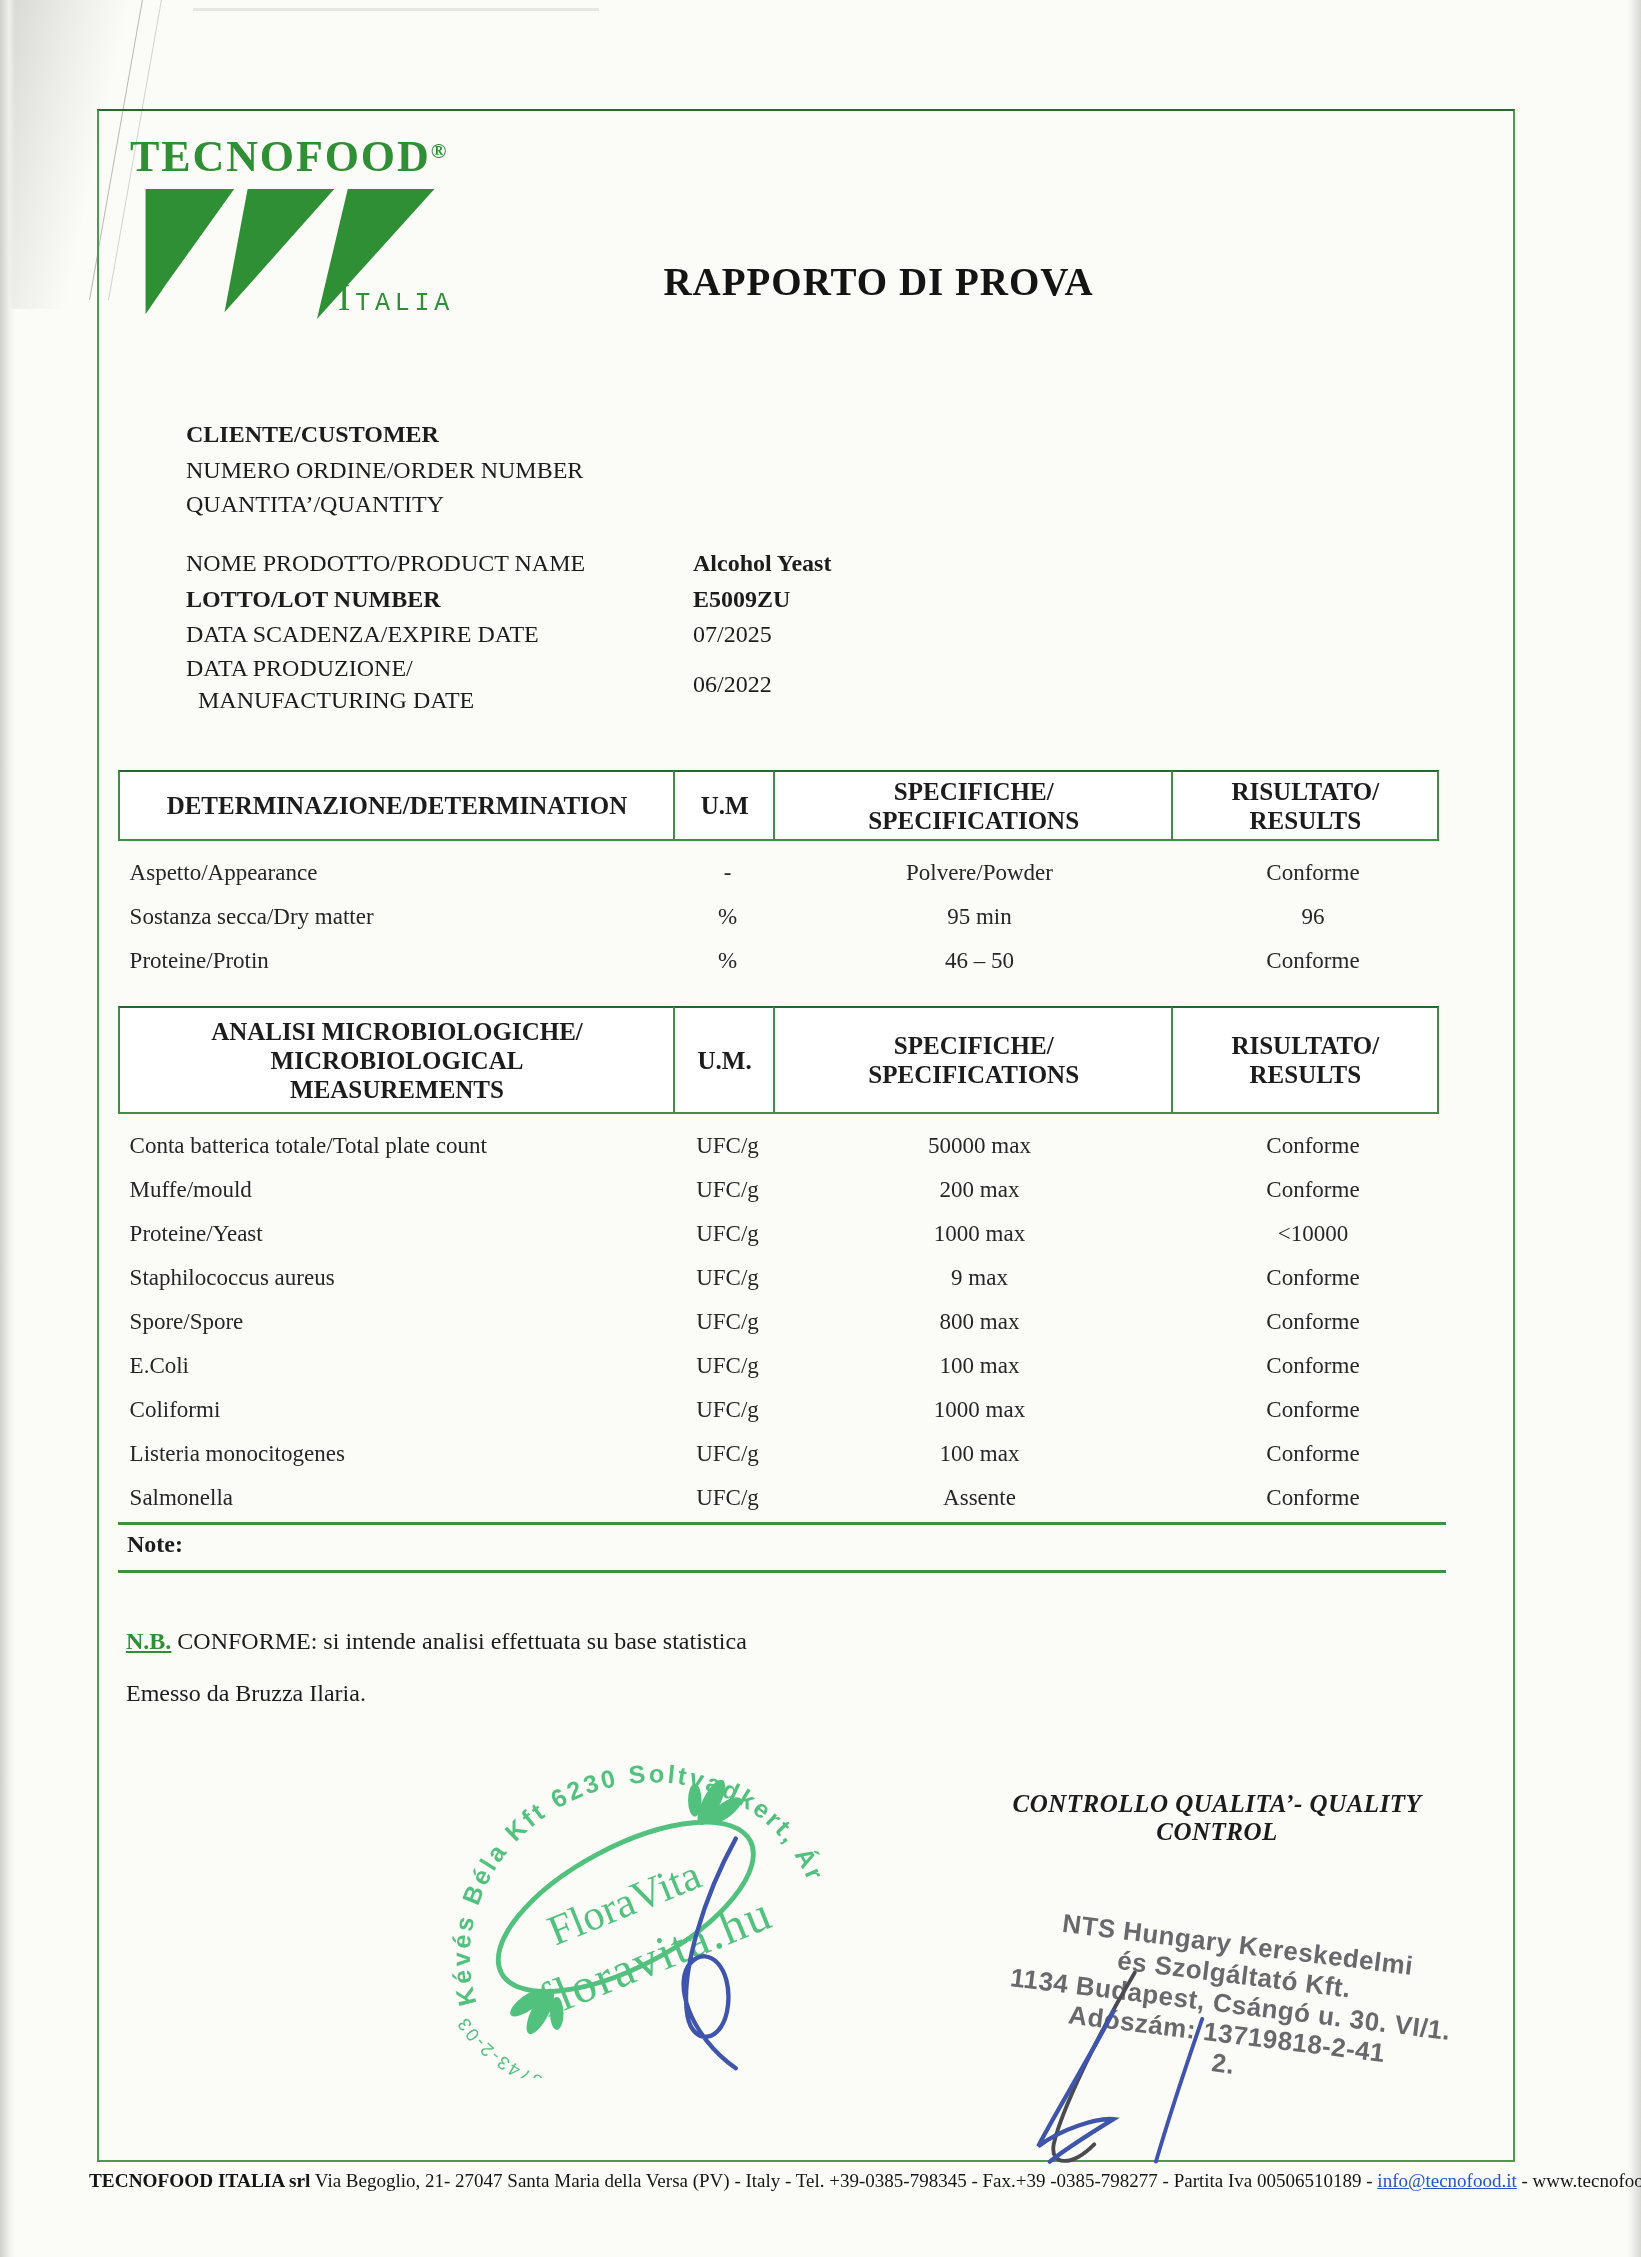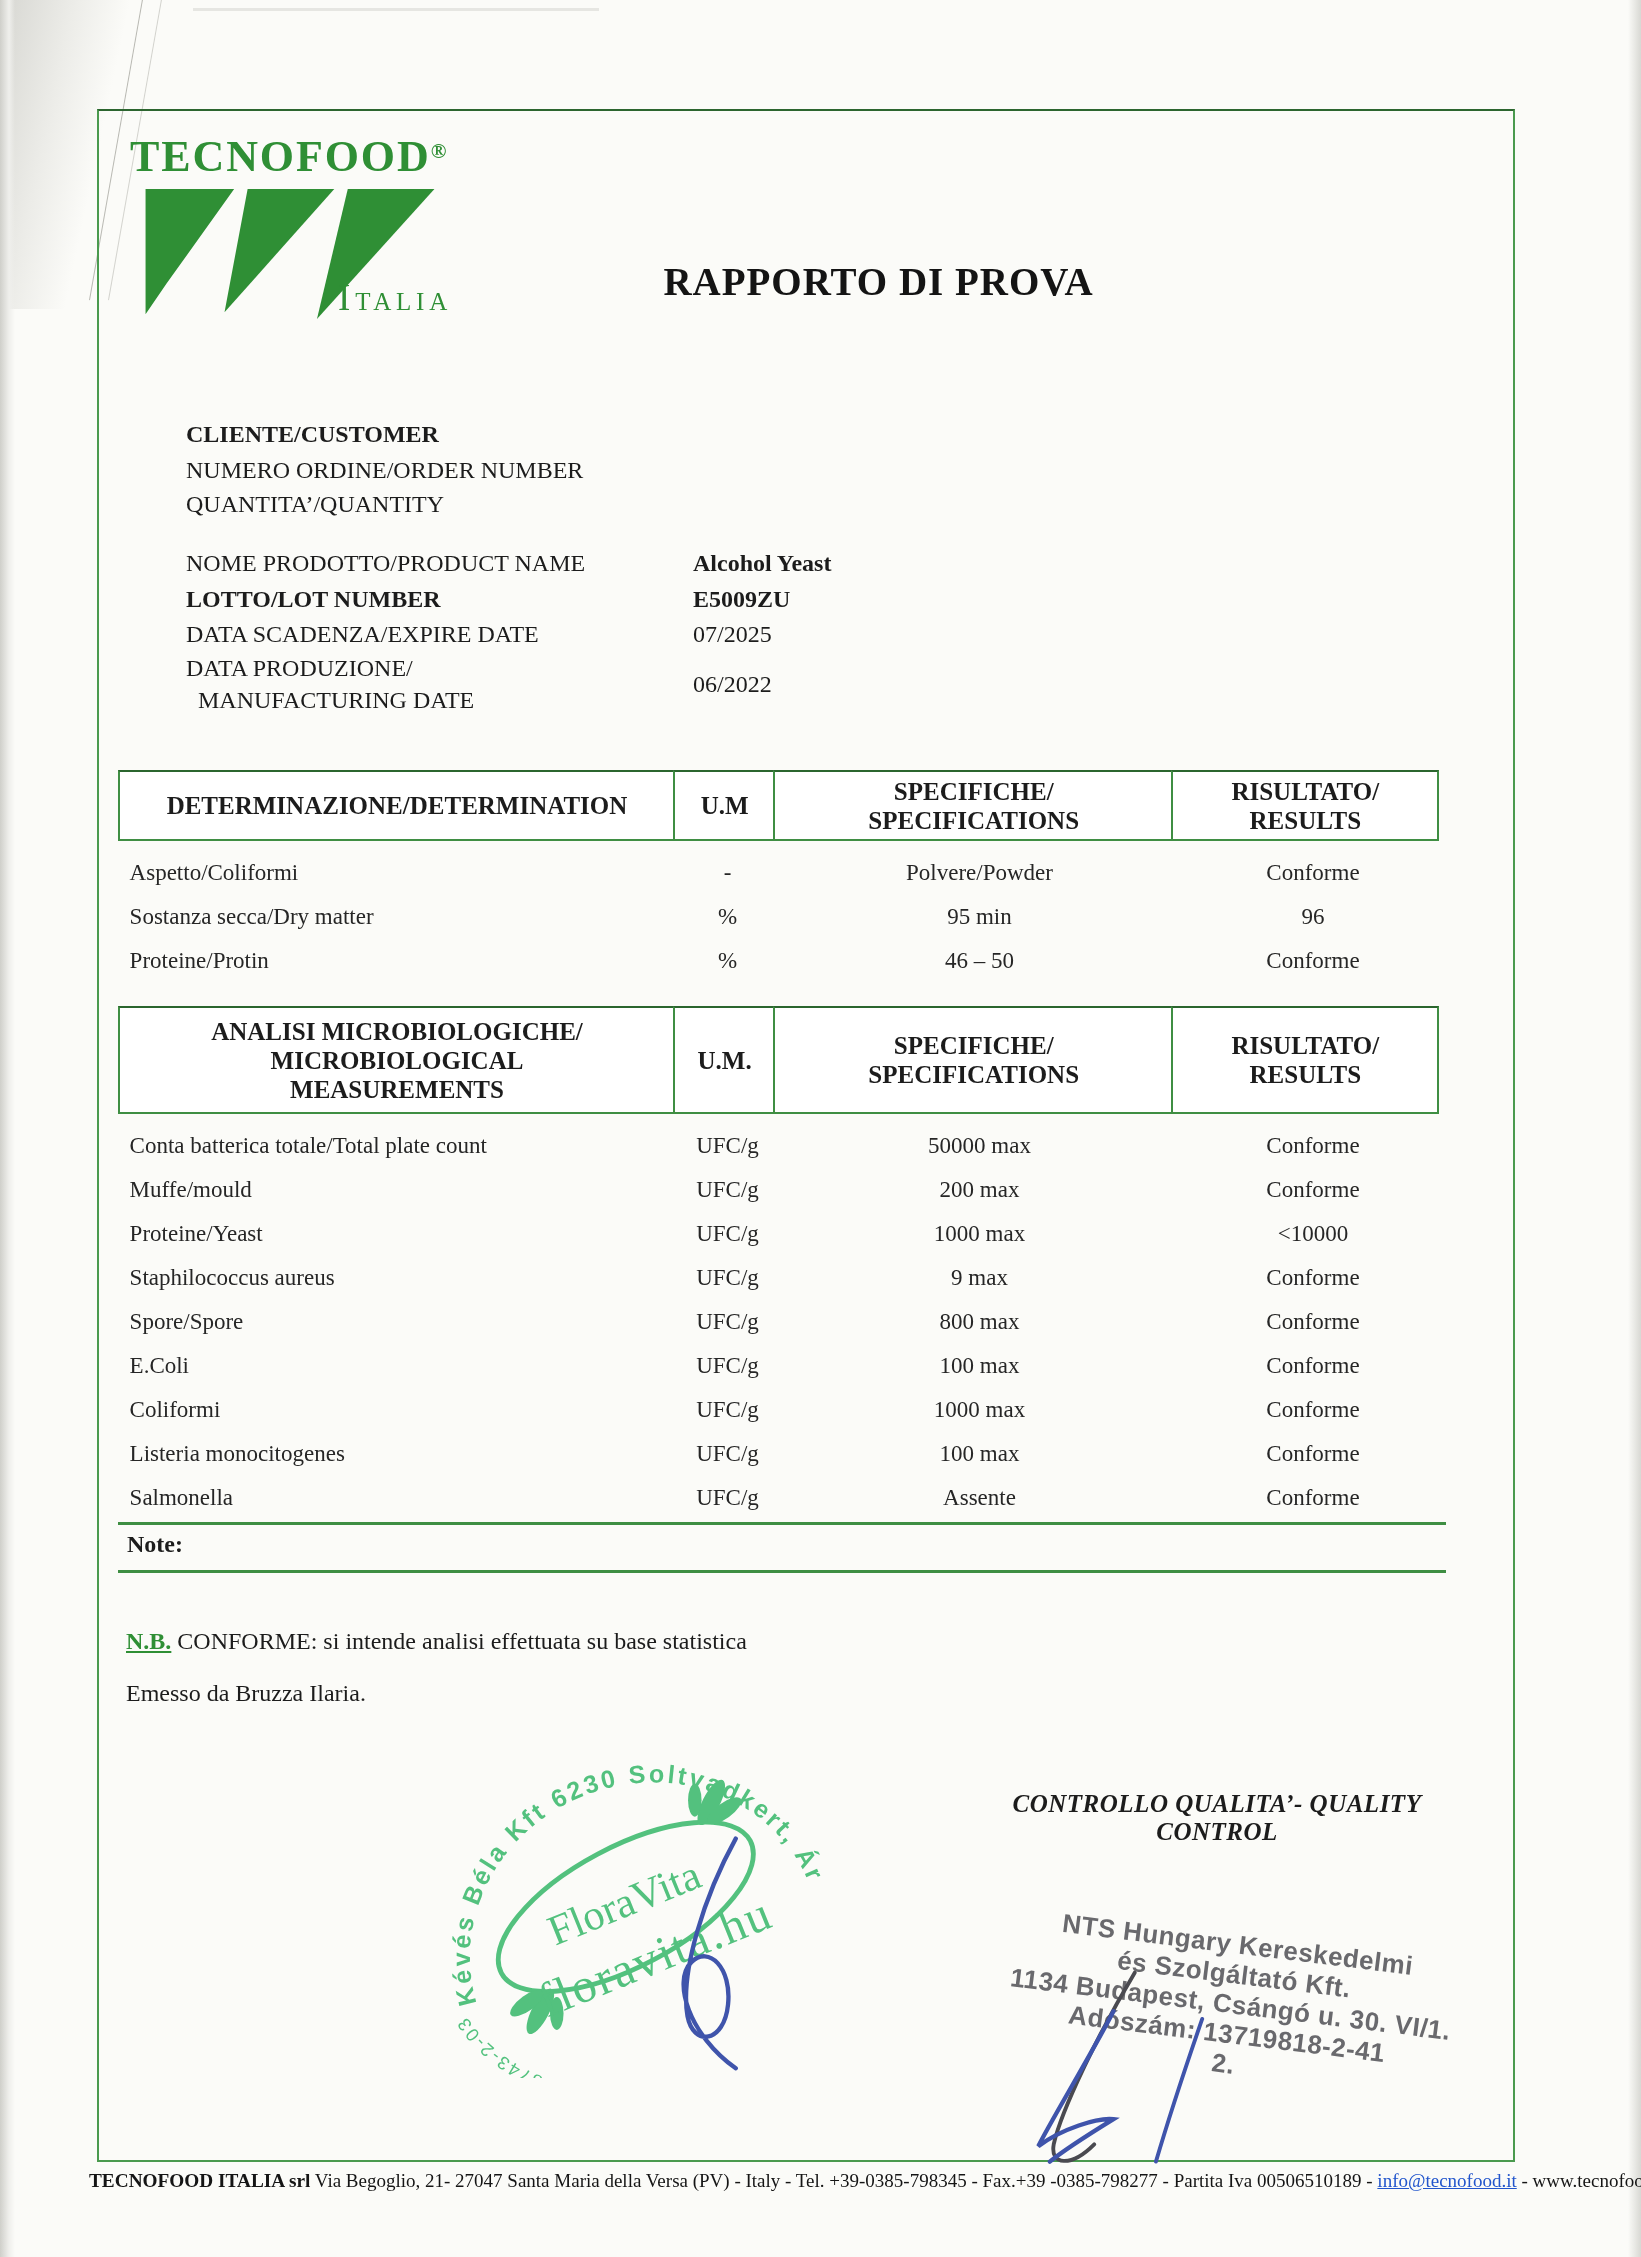--- a/index.html
+++ b/index.html
@@ -21,21 +21,21 @@
   .frame{position:absolute;left:97px;top:109px;width:1414px;height:2049px;
          border:2.9px solid #4a9a4e;border-top-color:#2c652f;}
 
   
   .brand{position:absolute;left:130px;top:131px;color:#2f8f35;font-weight:bold;
          font-size:44px;letter-spacing:1.9px;}
   .brand .reg{font-size:21px;vertical-align:13.5px;font-weight:bold;}
   .logo-tris{position:absolute;left:145px;top:189px;}
   .brand-sub{position:absolute;left:338px;top:276px;color:#2f8f35;letter-spacing:4.8px;}
   .brand-sub .big-i{font-size:37px;}
-  .brand-sub .rest{font-size:25px;}
+  .brand-sub .rest{font-size:25px;font-family:Liberation Mono, monospace;}
   .doc-title{position:absolute;left:579px;top:259px;width:599px;text-align:center;
              font-size:39px;font-weight:bold;letter-spacing:1px;color:#141414;}
 
   
   .line{position:absolute;font-size:24px;white-space:nowrap;}
   .b{font-weight:bold;}
   
   .tbl{position:absolute;left:118px;width:1328px;}
   .thead{display:flex;}
   .th{box-sizing:border-box;border:2.9px solid #3f8e43;border-top-color:#2b652e;
@@ -126,21 +126,21 @@
           <span>SPECIFICHE/</span>
           <span>SPECIFICATIONS</span>
         </div>
       <div class="th h1 w4">
           <span>RISULTATO/</span>
           <span>RESULTS</span>
         </div>
     </div>
     <div class="tbody">
       <div class="trow">
-        <div class="tc c1">Aspetto/Coliformi</div>
+        <div class="tc c1">Aspetto/Appearance</div>
         <div class="tc c2">-</div>
         <div class="tc c3">Polvere/Powder</div>
         <div class="tc c4">Conforme</div>
       </div>
       <div class="trow">
         <div class="tc c1">Sostanza secca/Dry matter</div>
         <div class="tc c2">%</div>
         <div class="tc c3">95 min</div>
         <div class="tc c4">96</div>
       </div>

